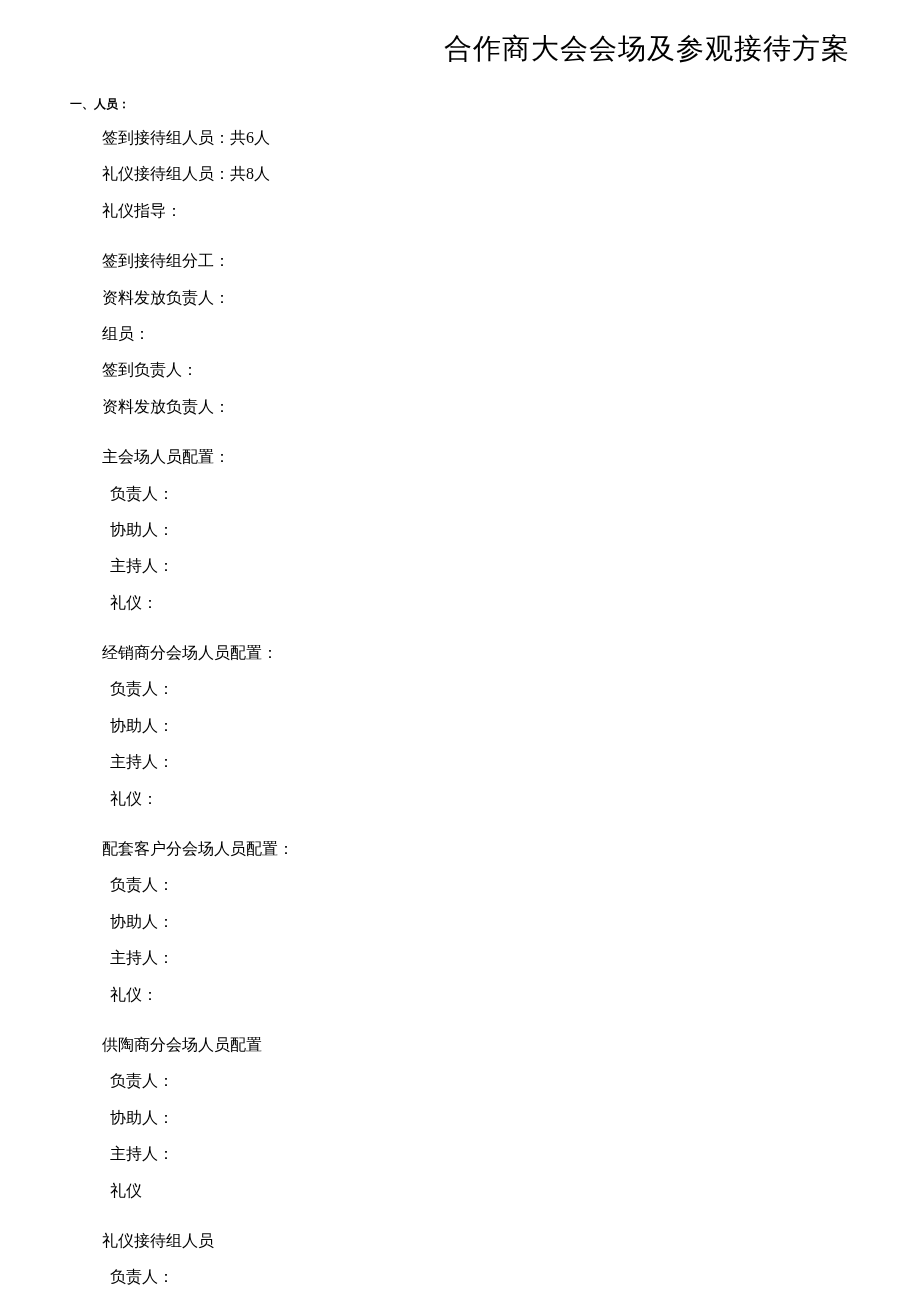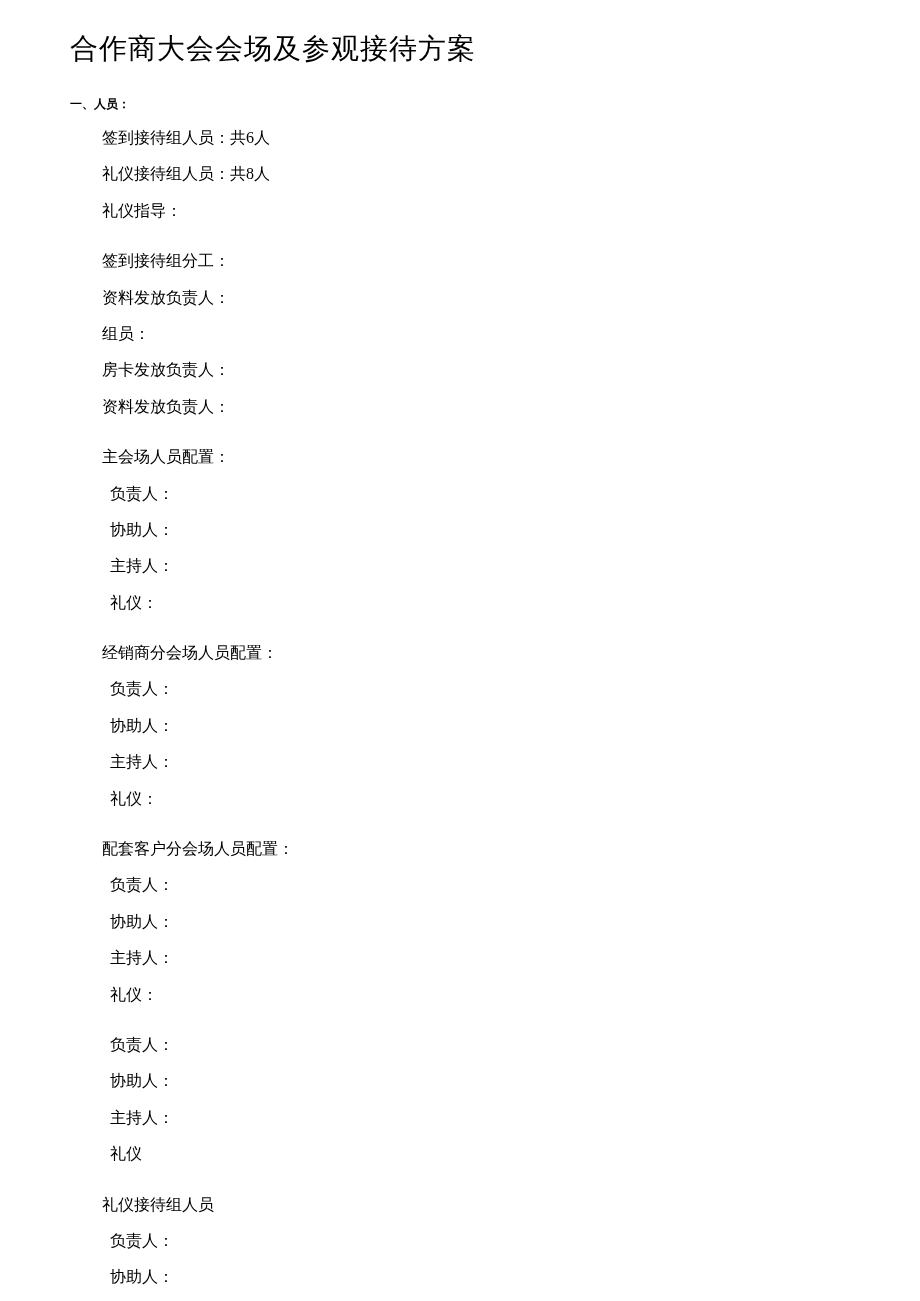--- a/index.html
+++ b/index.html
@@ -7,21 +7,21 @@
     padding: 0;
     background: #ffffff;
     font-family: "SimSun", "宋体", serif;
     width: 920px;
     color: #000;
   }
   .page {
     padding: 30px 70px 40px 70px;
   }
   .title {
-    text-align: left;
+    text-align: right;
     font-size: 28px;
     font-weight: normal;
     margin-bottom: 28px;
     letter-spacing: 1px;
   }
   .section-heading {
     font-size: 12px;
     font-weight: bold;
     margin-bottom: 14px;
   }
@@ -51,21 +51,21 @@
 
   <div class="line">签到接待组人员：共6人</div>
   <div class="line">礼仪接待组人员：共8人</div>
   <div class="line">礼仪指导：</div>
 
   <div class="gap"></div>
 
   <div class="line italic">签到接待组分工：</div>
   <div class="line">资料发放负责人：</div>
   <div class="line">组员：</div>
-  <div class="line">房卡发放负责人：</div>
+  <div class="line">签到负责人：</div>
   <div class="line">资料发放负责人：</div>
 
   <div class="gap"></div>
 
   <div class="line">主会场人员配置：</div>
   <div class="line indent">负责人：</div>
   <div class="line indent">协助人：</div>
   <div class="line indent">主持人：</div>
   <div class="line indent">礼仪：</div>
 
@@ -80,20 +80,21 @@
   <div class="gap"></div>
 
   <div class="line">配套客户分会场人员配置：</div>
   <div class="line indent">负责人：</div>
   <div class="line indent">协助人：</div>
   <div class="line indent">主持人：</div>
   <div class="line indent">礼仪：</div>
 
   <div class="gap"></div>
 
+  <div class="line">供陶商分会场人员配置</div>
   <div class="line indent">负责人：</div>
   <div class="line indent">协助人：</div>
   <div class="line indent">主持人：</div>
   <div class="line indent">礼仪</div>
 
   <div class="gap"></div>
 
   <div class="line">礼仪接待组人员</div>
   <div class="line indent">负责人：</div>
   <div class="line indent">协助人：</div>

